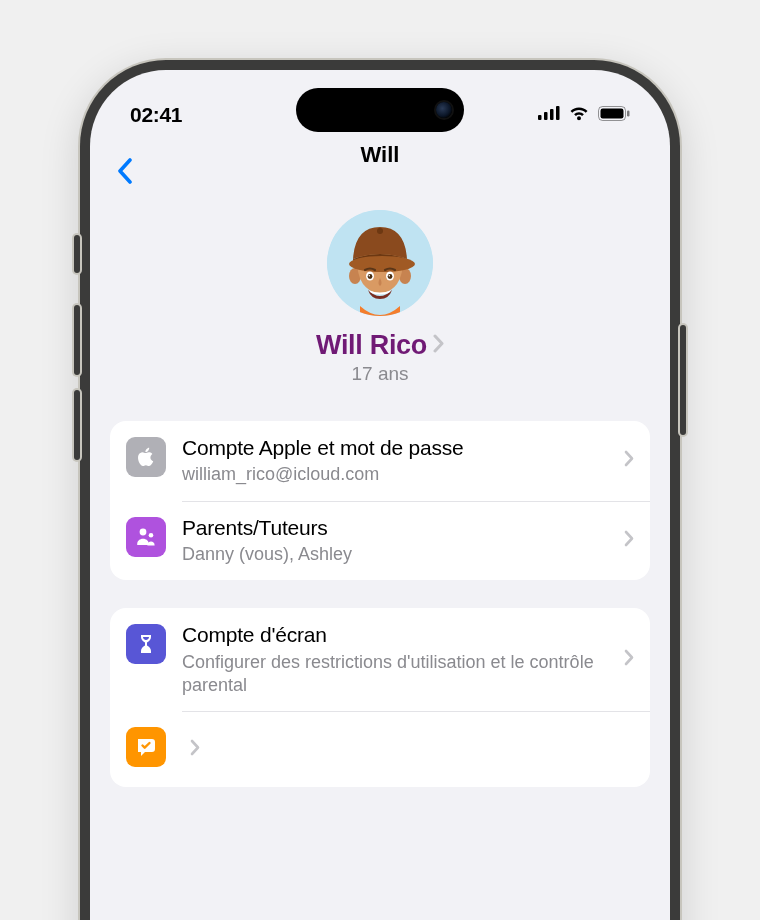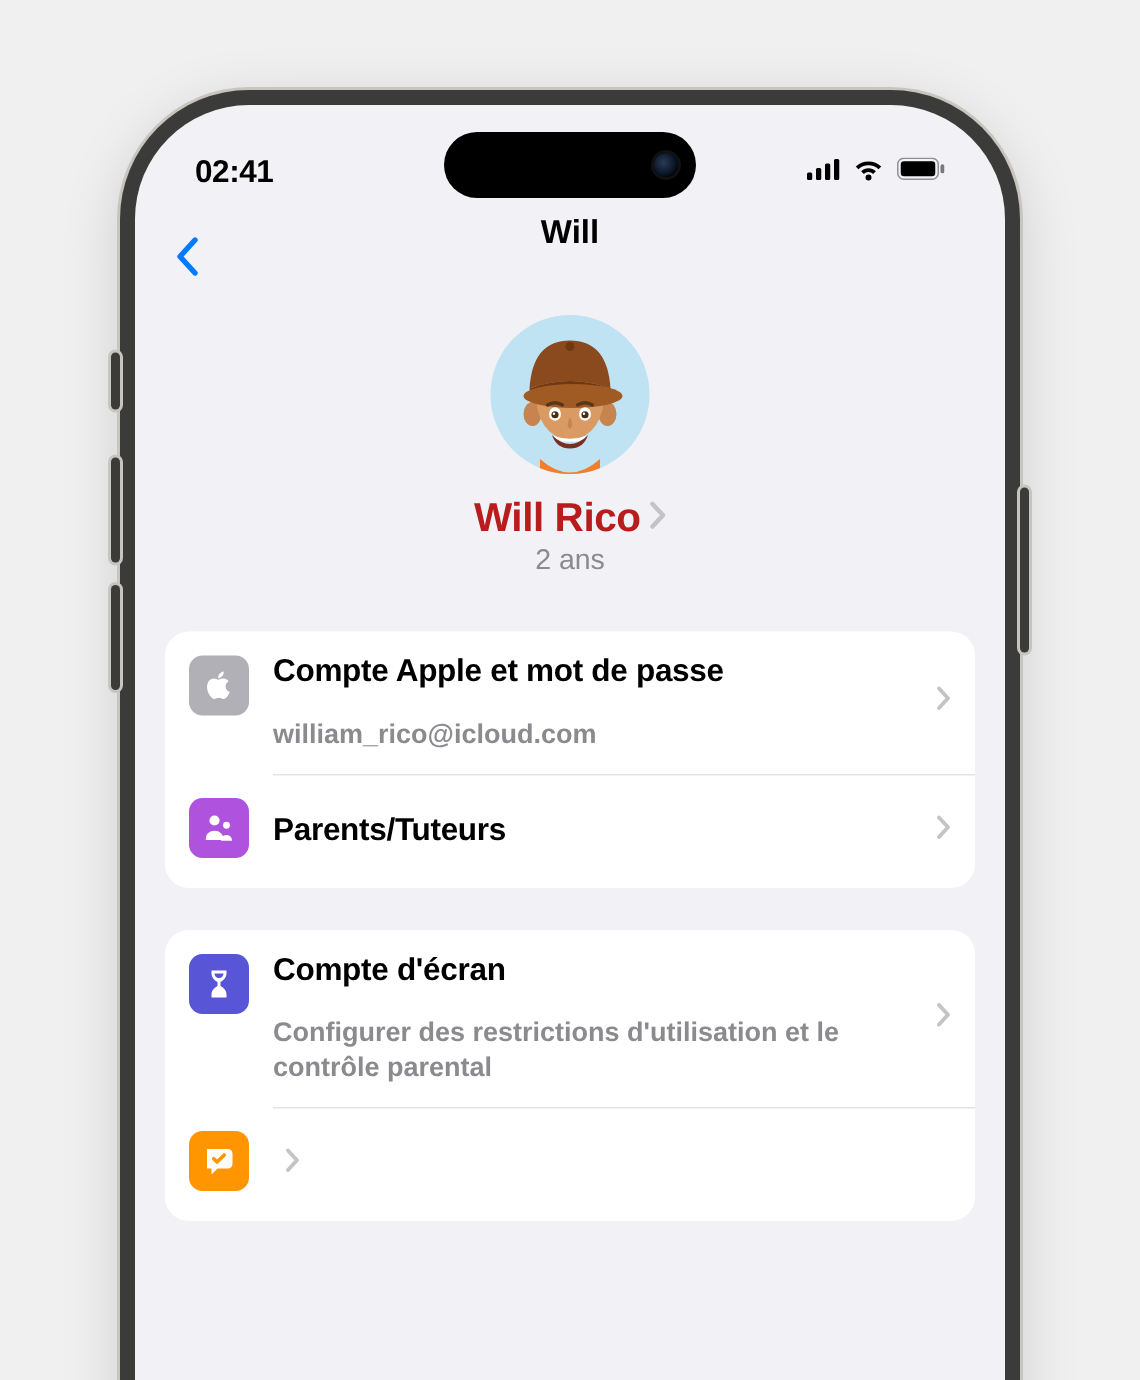--- a/index.html
+++ b/index.html
@@ -127,37 +127,36 @@
     margin-bottom: 14px;
   }
   .avatar svg { width: 100%; height: 100%; display: block; }
   .name-row {
     display: flex; align-items: center; gap: 6px;
     cursor: pointer;
   }
   .name-row .name {
     font-size: 27px;
     font-weight: 700;
-    color: #b91c1c;
+    color: #701a75;
     letter-spacing: -0.3px;
   }
   .name-row .chev {
     color: #c4c4c8;
   }
   .age {
     font-size: 19px;
     color: #8a8a8f;
     margin-top: 2px;
   }
   .group {
     background: #fff;
     border-radius: 16px;
     overflow: hidden;
     margin-bottom: 28px;
-    font-weight: bold;
   }
   .row {
     display: flex;
     align-items: center;
     padding: 14px 16px 14px 16px;
     position: relative;
     cursor: pointer;
     min-height: 76px;
   }
   .row + .row::before {
@@ -186,21 +185,21 @@
   .row-title {
     font-size: 21px;
     color: #000;
     line-height: 1.25;
     letter-spacing: -0.2px;
   }
   .row-sub {
     font-size: 18px;
     color: #8a8a8f;
     line-height: 1.3;
-    margin-top: 17px;
+    margin-top: 2px;
   }
   .row-chev {
     flex: 0 0 auto;
     color: #c4c4c8;
     margin-left: 8px;
   }
   .ic-grey { background: #b0b0b6; }
   .ic-purple { background: #af52de; }
   .ic-indigo { background: #5856d6; }
   .ic-orange { background: #ff9500; }
@@ -298,21 +297,21 @@
           </svg>
         </div>
         <div class="name-row">
           <span class="name">Will Rico</span>
           <span class="chev">
             <svg width="11" height="19" viewBox="0 0 11 19">
                 <path d="M2 2 L9 9.5 L2 17" fill="none" stroke="#c4c4c8" stroke-width="3" stroke-linecap="round" stroke-linejoin="round"></path>
               </svg>
           </span>
         </div>
-        <div class="age">2 ans</div>
+        <div class="age">17 ans</div>
       </div>
 
       <div class="group">
         <div class="row">
           <div class="row-icon ic-grey">
             <svg viewBox="0 0 24 24" fill="#fff">
                 <path d="M16.4 12.6c0-2.3 1.9-3.4 2-3.5-1.1-1.6-2.8-1.8-3.4-1.8-1.4-.1-2.8.8-3.5.8-.7 0-1.8-.8-3-.8-1.5 0-2.9.9-3.7 2.3-1.6 2.8-.4 6.9 1.1 9.1.8 1.1 1.7 2.3 2.9 2.3 1.2 0 1.6-.8 3.1-.8 1.4 0 1.8.8 3.1.8 1.3 0 2.1-1.1 2.9-2.2.9-1.3 1.3-2.5 1.3-2.6-.1 0-2.8-1-2.8-3.6zM14.2 5.7c.6-.8 1.1-1.9 1-3-1 0-2.1.7-2.8 1.5-.6.7-1.1 1.8-1 2.9 1.1.1 2.2-.6 2.8-1.4z"></path>
               </svg>
           </div>
           <div class="row-body">
@@ -329,20 +328,21 @@
           <div class="row-icon ic-purple">
             <svg viewBox="0 0 24 24" fill="#fff">
                 <circle cx="9" cy="7" r="3.4"></circle>
                 <path d="M3.2 19c0-3.1 2.6-5.2 5.8-5.2s5.8 2.1 5.8 5.2v1H3.2z"></path>
                 <circle cx="17" cy="10.2" r="2.3"></circle>
                 <path d="M13.4 20c0-2 1.7-3.4 3.6-3.4s3.6 1.4 3.6 3.4v.5h-7.2z"></path>
               </svg>
           </div>
           <div class="row-body">
             <div class="row-title">Parents/Tuteurs</div>
+            <div class="row-sub">Danny (vous), Ashley</div>
           </div>
           <span class="row-chev">
             <svg width="10" height="17" viewBox="0 0 10 17">
                 <path d="M2 2 L8 8.5 L2 15" fill="none" stroke="#c4c4c8" stroke-width="2.6" stroke-linecap="round" stroke-linejoin="round"></path>
               </svg>
           </span>
         </div>
       </div>
 
       <div class="group">

